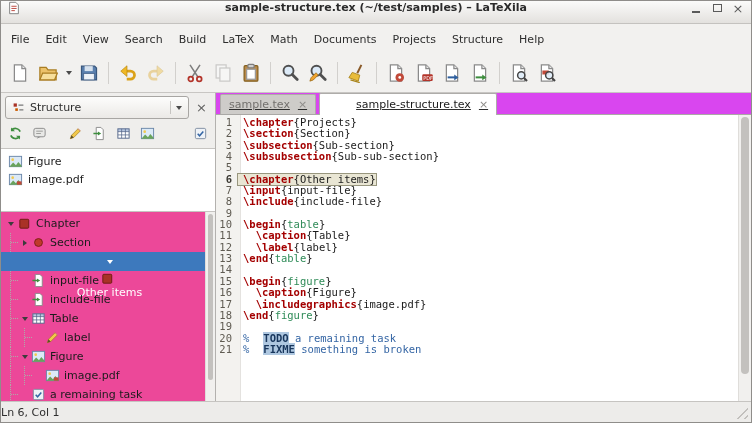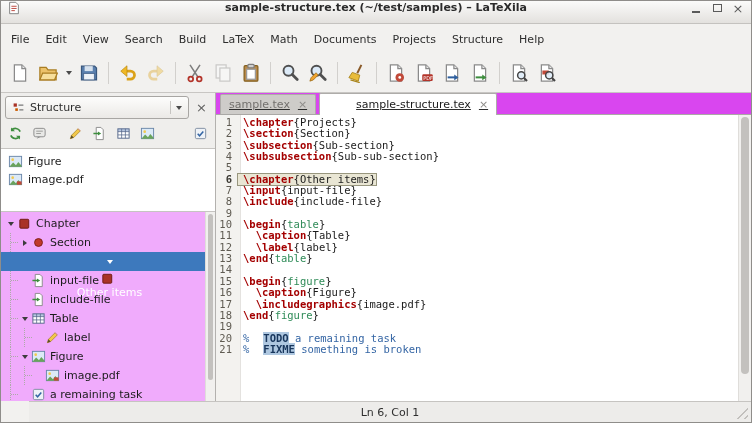--- a/index.html
+++ b/index.html
@@ -33,21 +33,21 @@
     display:flex;align-items:center;gap:5px;padding:0 6px;}
   .combo-sep{width:1px;height:13px;background:#c6c4c1;margin-left:auto;}
   .panel-close{width:19px;height:19px;display:flex;align-items:center;justify-content:center;color:#5f5f5f;font-size:13px;flex:none;}
   .panel-tools{display:flex;align-items:center;padding:1px 4px 4px;gap:3px;flex:none;}
   .ptool{width:21px;height:21px;display:flex;align-items:center;justify-content:center;border-radius:2px;flex:none;}
   .ptool.gap{margin-left:12px;}
   .ptool.right{margin-left:auto;}
   .panel-toplist{background:#fff;border-top:1px solid #c6c4c1;border-bottom:1px solid #c6c4c1;height:64px;box-sizing:border-box;
     padding-top:3px;flex:none;overflow:hidden;}
   .plist-row{display:flex;align-items:center;height:18px;padding-left:7px;gap:5px;color:#1c1c1c;}
-  .panel-tree{background:#f0abfc;flex:1;min-height:0;overflow:hidden;position:relative;padding-top:2px;}
+  .panel-tree{background:#ec4899;flex:1;min-height:0;overflow:hidden;position:relative;padding-top:2px;}
   .tree-row{display:flex;align-items:center;height:19px;padding-left:3px;color:#1c1c1c;white-space:nowrap;}
   .tree-row.selected{background:var(--selection-bg,#3d79bd);color:var(--selection-fg,#fff);flex-direction:column;}
   .guide{width:14px;height:19px;position:relative;flex:none;}
   .guide::before{content:"";position:absolute;left:6px;top:0;height:19px;border-left:1px dotted #adaba8;}
   .guide.gl::after{content:"";position:absolute;left:7px;top:9px;width:7px;border-top:1px dotted #adaba8;}
   .expander{width:13px;height:19px;display:flex;align-items:center;justify-content:center;flex:none;}
   .tri-down{width:0;height:0;border-left:3.5px solid transparent;border-right:3.5px solid transparent;border-top:4.5px solid #3c3c3c;}
   .tri-right{width:0;height:0;border-top:3.5px solid transparent;border-bottom:3.5px solid transparent;border-left:4.5px solid #3c3c3c;}
   .tree-row.selected .tri-down{border-top-color:#fff;}
   .tree-icon{margin-right:4px;}
@@ -71,21 +71,21 @@
   .code-text{padding-left:5px;}
   .code-line.current .ln{font-weight:bold;color:#3c3a34;}
   .code-line.current .code-text{background:var(--current-line-bg,#e9e6d4);outline:1px solid var(--current-line-border,#98967e);}
   .c-cmd{color:var(--cmd,#a40000);font-weight:bold;}
   .c-env{color:var(--env,#2e8b57);}
   .c-plain{color:#1a1a1a;}
   .c-comment{color:var(--comment,#3465a4);}
   .c-note{color:var(--note-fg,#18365c);background:var(--note-bg,#aec7e0);font-weight:bold;margin-left:14px;}
   
   .statusbar{height:20px;flex:none;background:#edecea;border-top:1px solid #c6c4c1;display:flex;align-items:center;
-    justify-content:center;position:relative;margin-left:28px;}
+    justify-content:flex-start;position:relative;}
   .grip{position:absolute;right:3px;bottom:3px;width:12px;height:12px;
     background:repeating-linear-gradient(135deg,#c2c0bd 0 1.5px,transparent 1.5px 4.5px);
     clip-path:polygon(100% 0,100% 100%,0 100%);}
   
   .icon{display:inline-flex;flex:none;}
   .icon svg{width:100%;height:100%;display:block;}
   .i20{width:20px;height:20px;} .i15{width:15px;height:15px;} .i14{width:14px;height:14px;} .i13{width:13px;height:13px;}
 </style>
 </head>
 <body>

